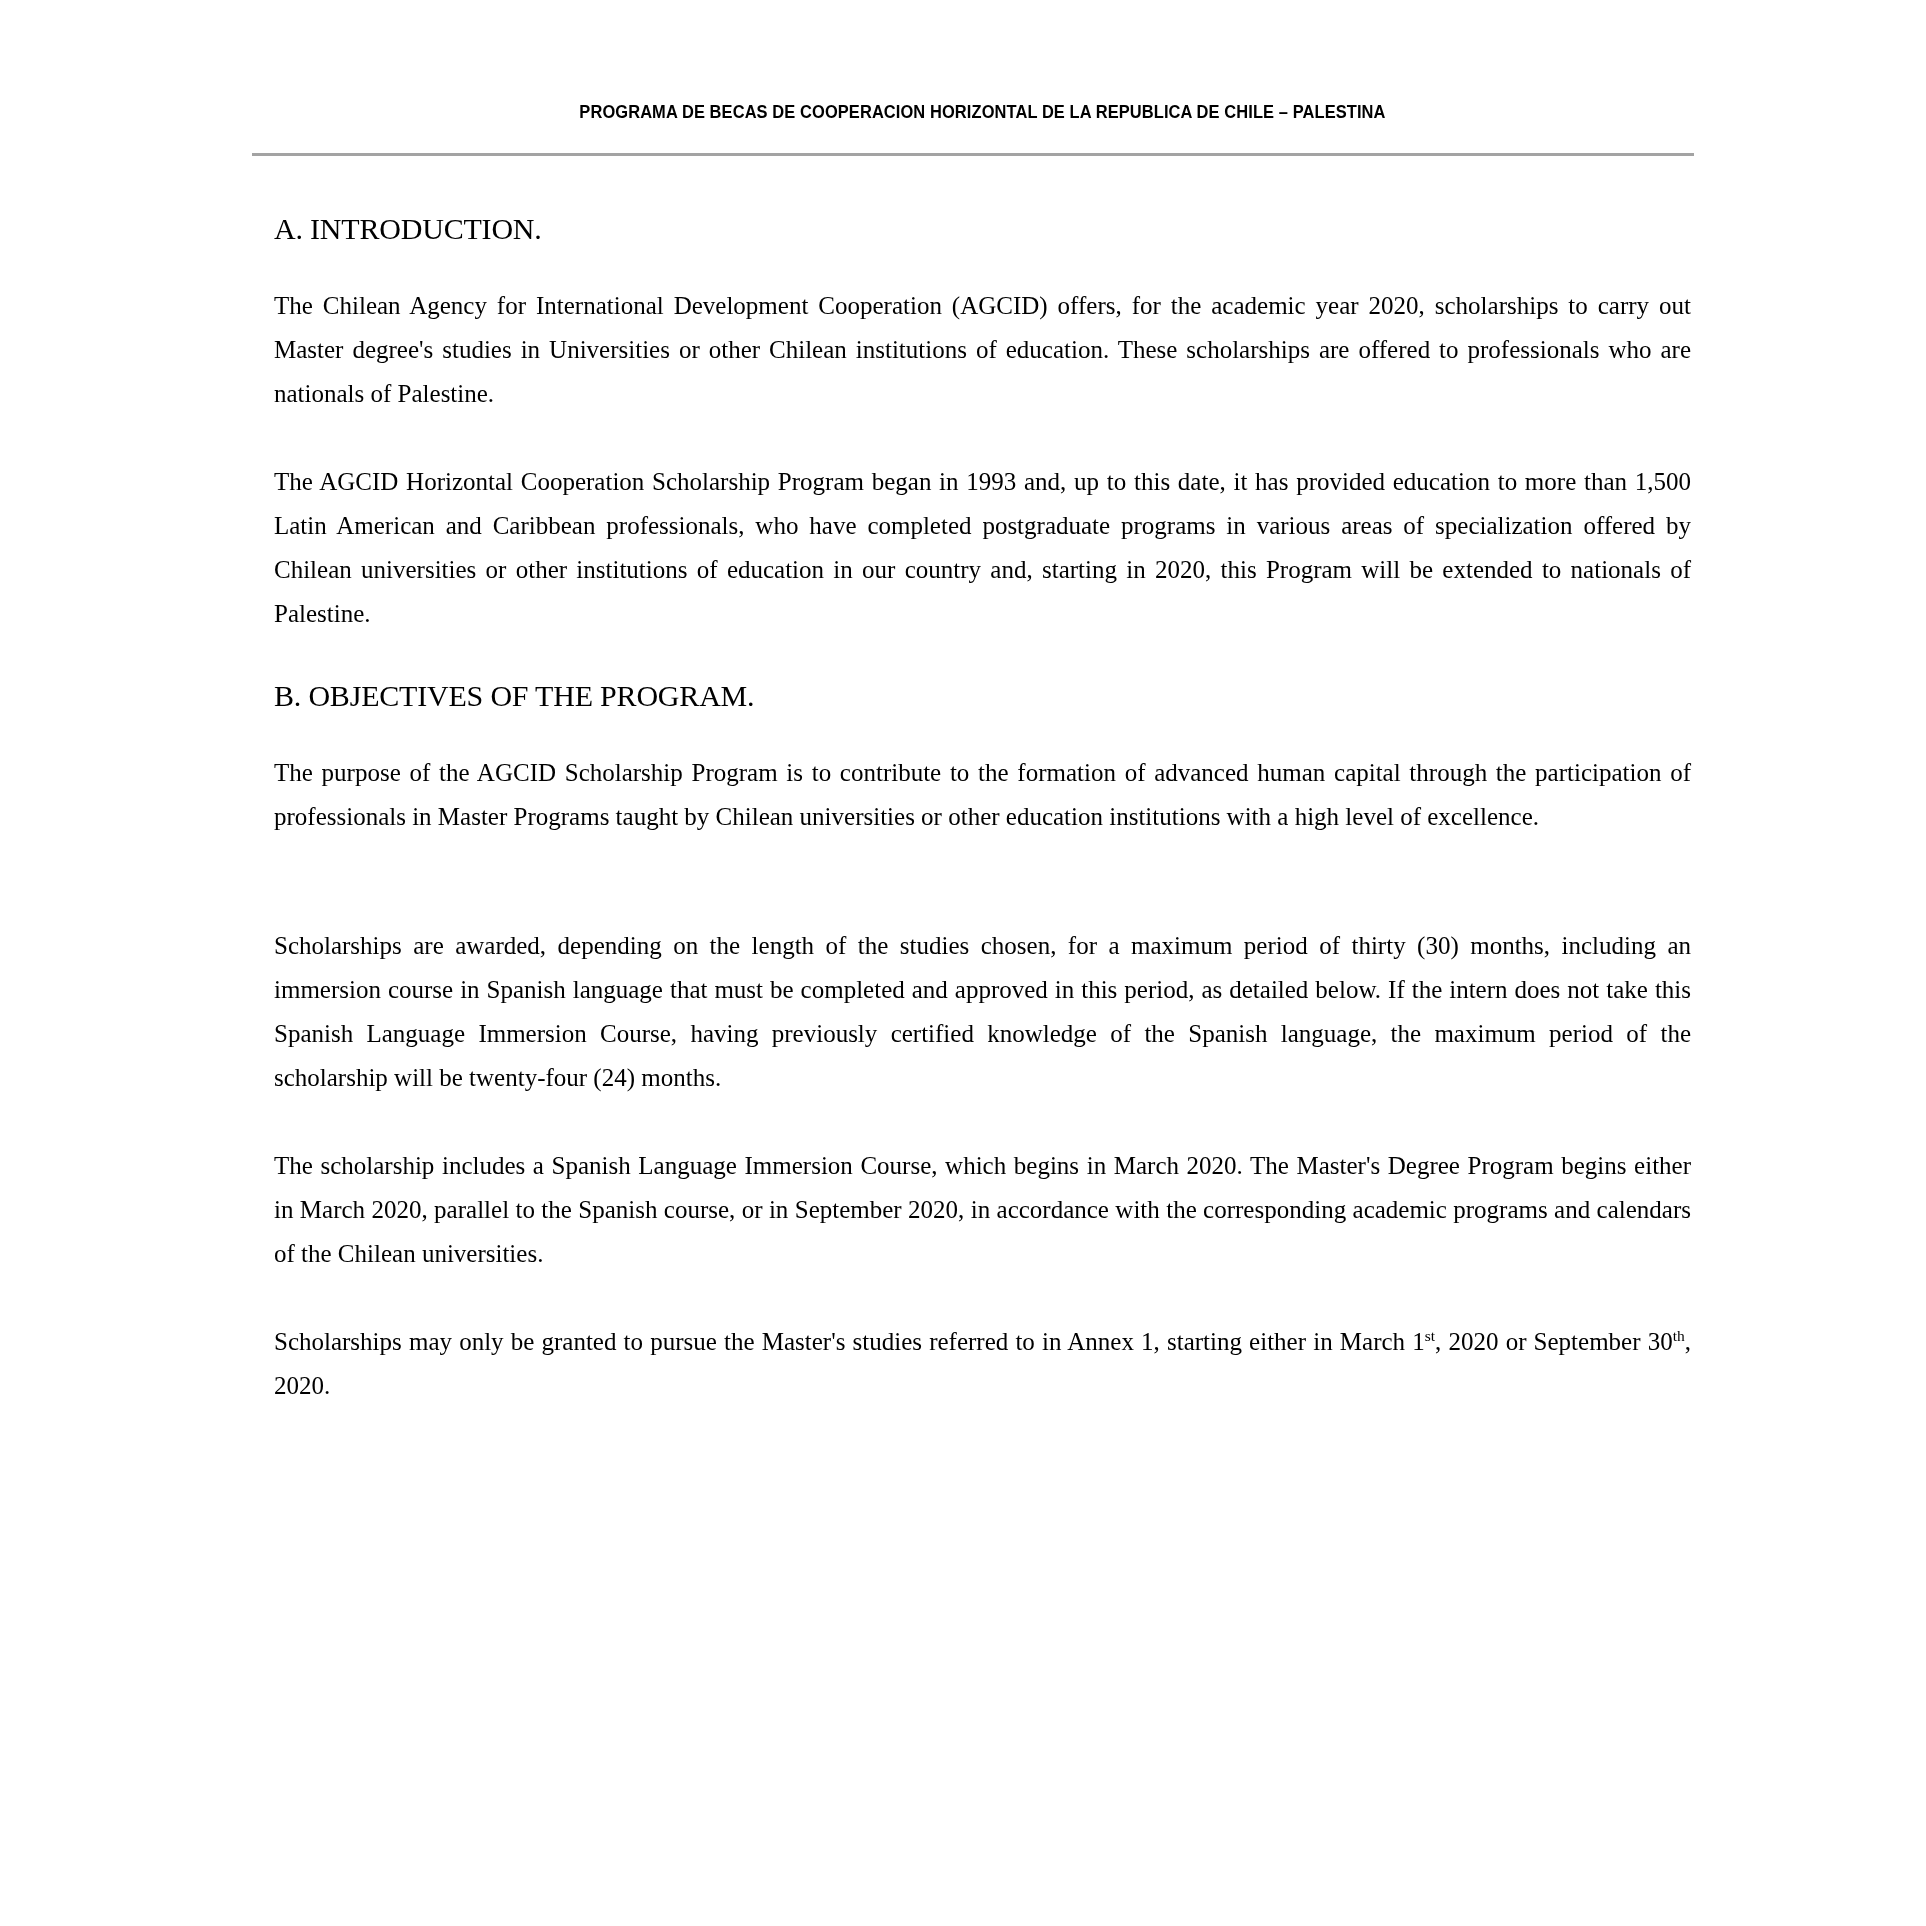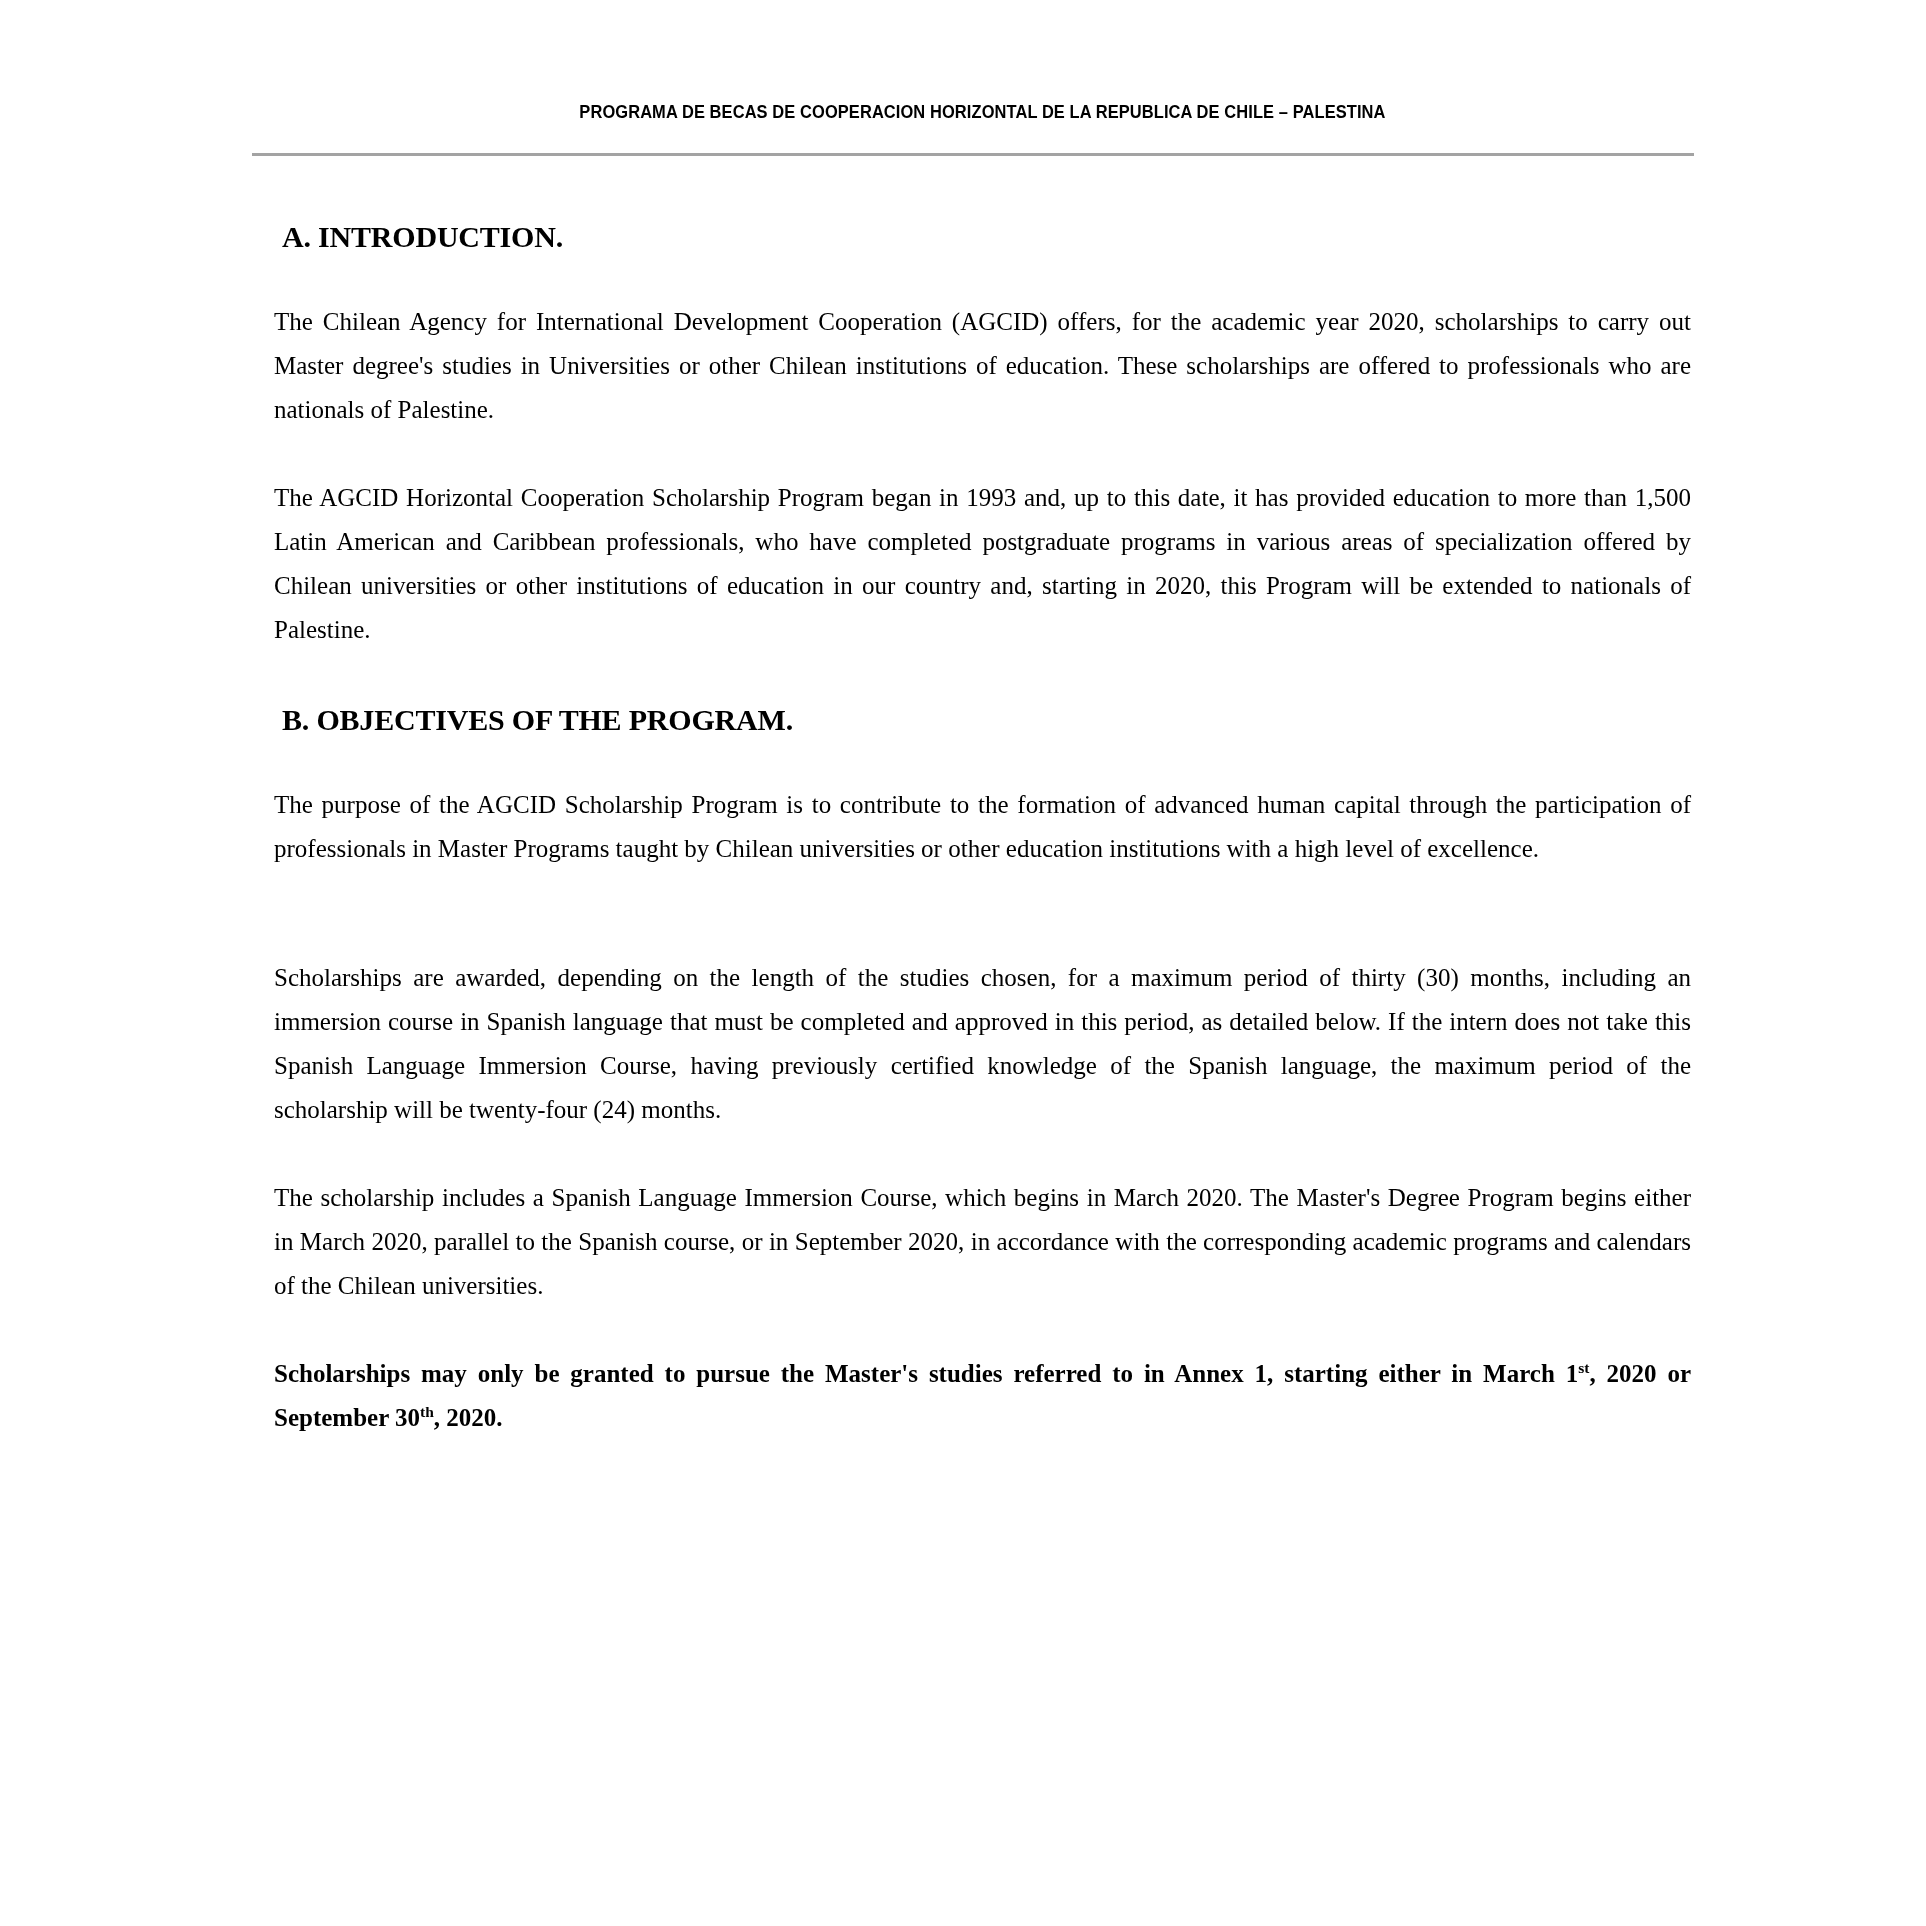--- a/index.html
+++ b/index.html
@@ -53,43 +53,43 @@
   
   .content {
     position: absolute;
     left: 274px;
     top: 214px;
     width: 1417px;
   }
 
   h2.section-heading {
     font-family: "Liberation Serif", "DejaVu Serif", serif;
-    font-weight: bold;
+    font-weight: normal;
     font-size: 30px;
     line-height: 1.0;
-    margin: 8px;
+    margin: 0;
     padding: 0;
     text-align: left;
     letter-spacing: -0.2px;
     white-space: nowrap;
   }
 
   p.body-par {
     font-family: "Liberation Serif", "DejaVu Serif", serif;
     font-size: 25px;
     line-height: 44px;
     margin: 0;
     padding: 0;
     text-align: justify;
     text-justify: inter-word;
     hyphens: none;
   }
 
   p.body-par.bold {
-    font-weight: bold;
+    font-weight: normal;
   }
 
   
   .gap-after-heading { height: 40px; }
   .gap-between-par   { height: 44px; }
   .gap-before-heading{ height: 45px; }
 
   sup.ordinal {
     font-size: 0.62em;
     vertical-align: super;

